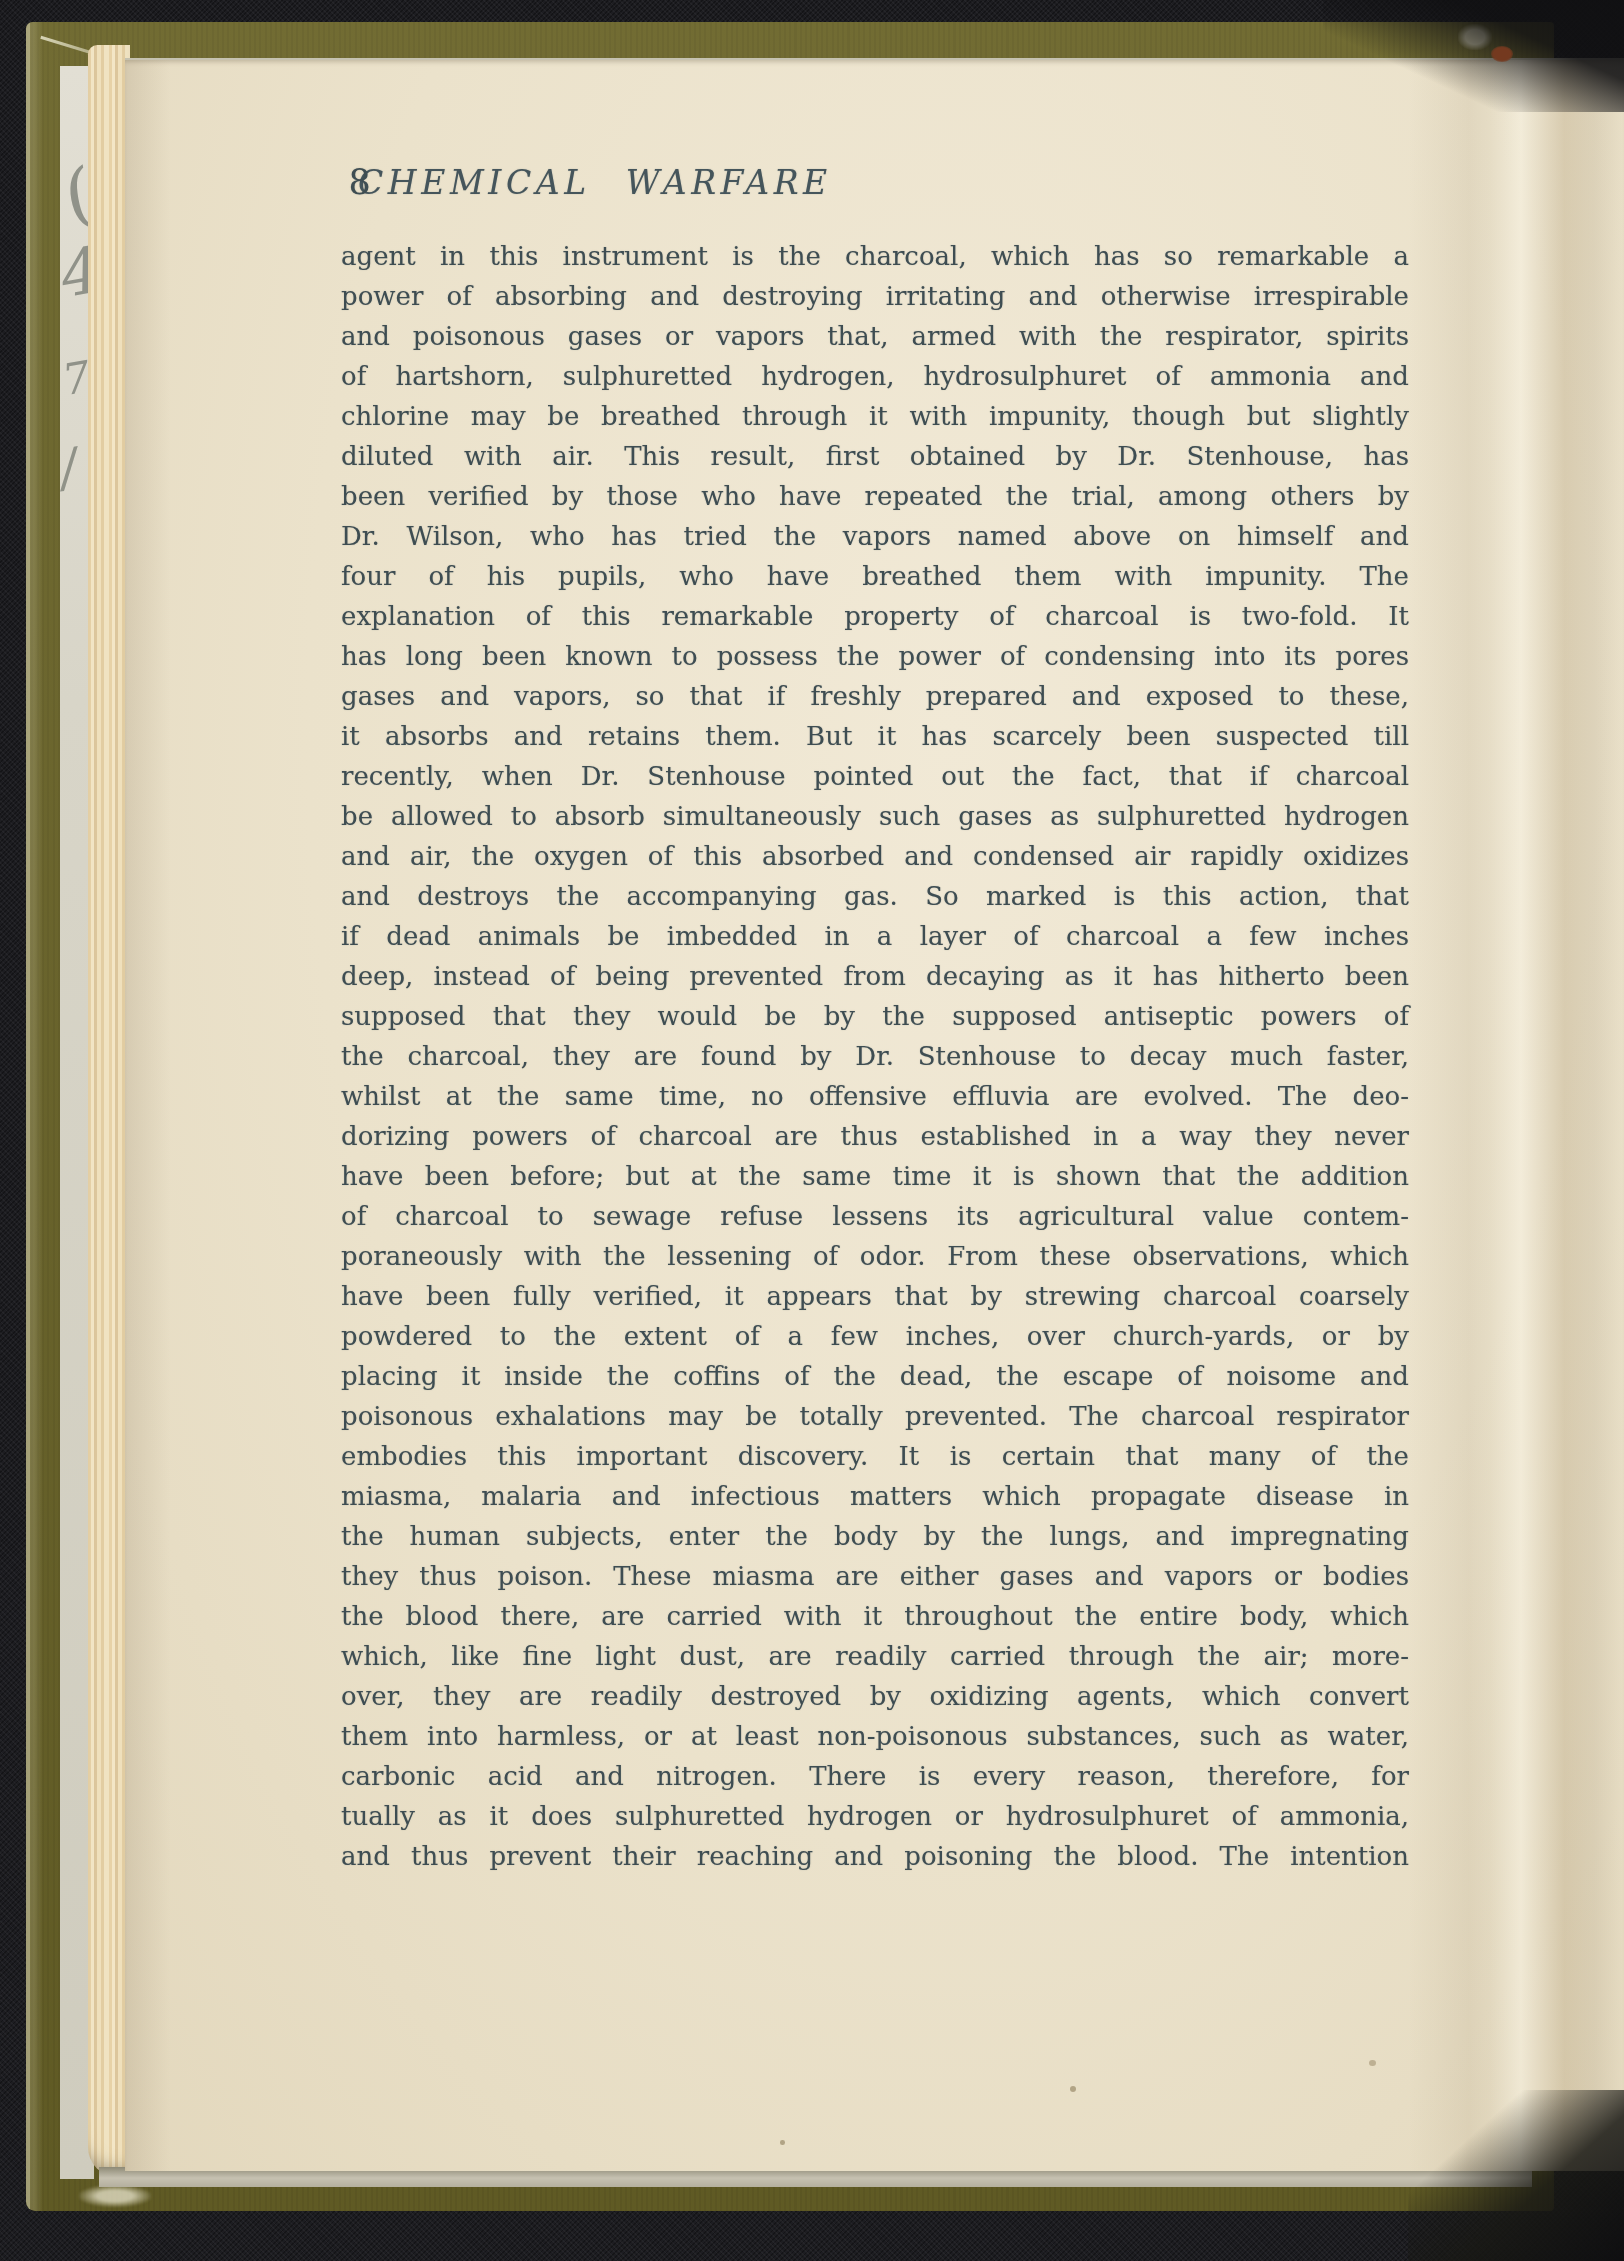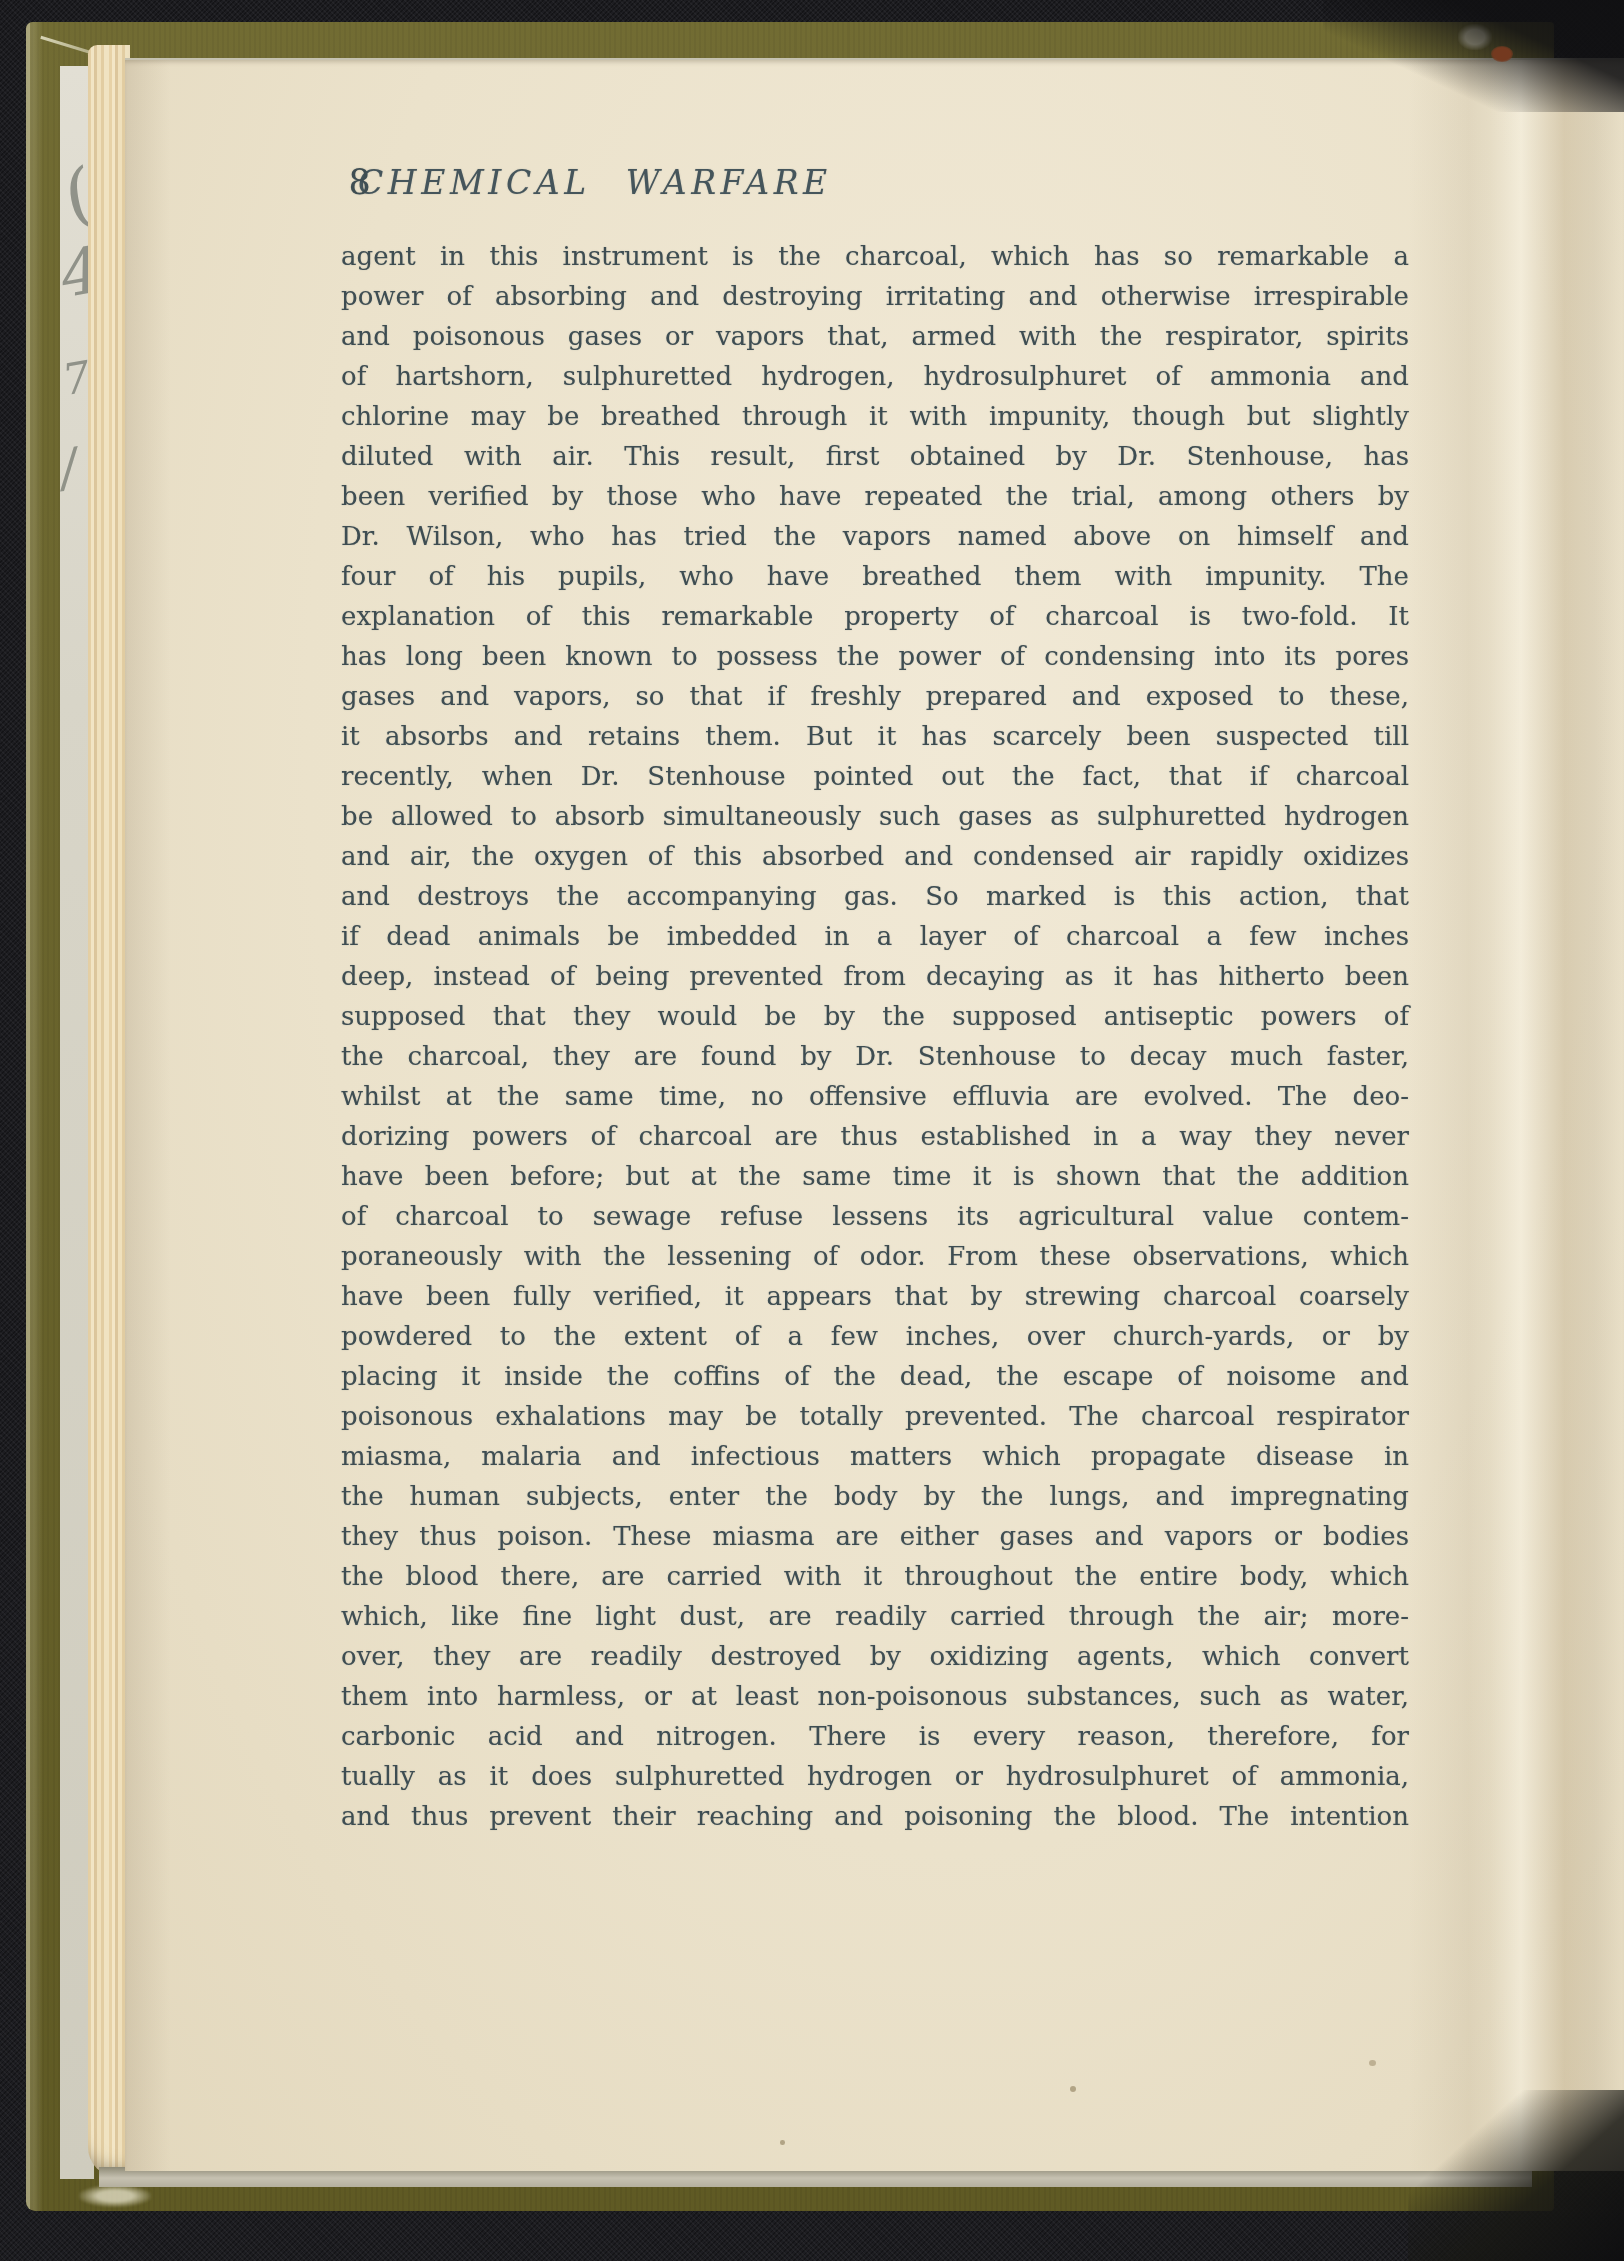--- a/index.html
+++ b/index.html
@@ -249,20 +249,21 @@
       <div class="bline">the charcoal, they are found by Dr. Stenhouse to decay much faster,</div>
       <div class="bline">whilst at the same time, no offensive effluvia are evolved. The deo-</div>
       <div class="bline">dorizing powers of charcoal are thus established in a way they never</div>
       <div class="bline">have been before; but at the same time it is shown that the addition</div>
       <div class="bline">of charcoal to sewage refuse lessens its agricultural value contem-</div>
       <div class="bline">poraneously with the lessening of odor. From these observations, which</div>
       <div class="bline">have been fully verified, it appears that by strewing charcoal coarsely</div>
       <div class="bline">powdered to the extent of a few inches, over church-yards, or by</div>
       <div class="bline">placing it inside the coffins of the dead, the escape of noisome and</div>
       <div class="bline">poisonous exhalations may be totally prevented. The charcoal respirator</div>
+      <div class="bline">embodies this important discovery. It is certain that many of the</div>
       <div class="bline">miasma, malaria and infectious matters which propagate disease in</div>
       <div class="bline">the human subjects, enter the body by the lungs, and impregnating</div>
       <div class="bline">they thus poison. These miasma are either gases and vapors or bodies</div>
       <div class="bline">the blood there, are carried with it throughout the entire body, which</div>
       <div class="bline">which, like fine light dust, are readily carried through the air; more-</div>
       <div class="bline">over, they are readily destroyed by oxidizing agents, which convert</div>
       <div class="bline">them into harmless, or at least non-poisonous substances, such as water,</div>
       <div class="bline">carbonic acid and nitrogen. There is every reason, therefore, for</div>
       <div class="bline">tually as it does sulphuretted hydrogen or hydrosulphuret of ammonia,</div>
       <div class="bline">and thus prevent their reaching and poisoning the blood. The intention</div>

